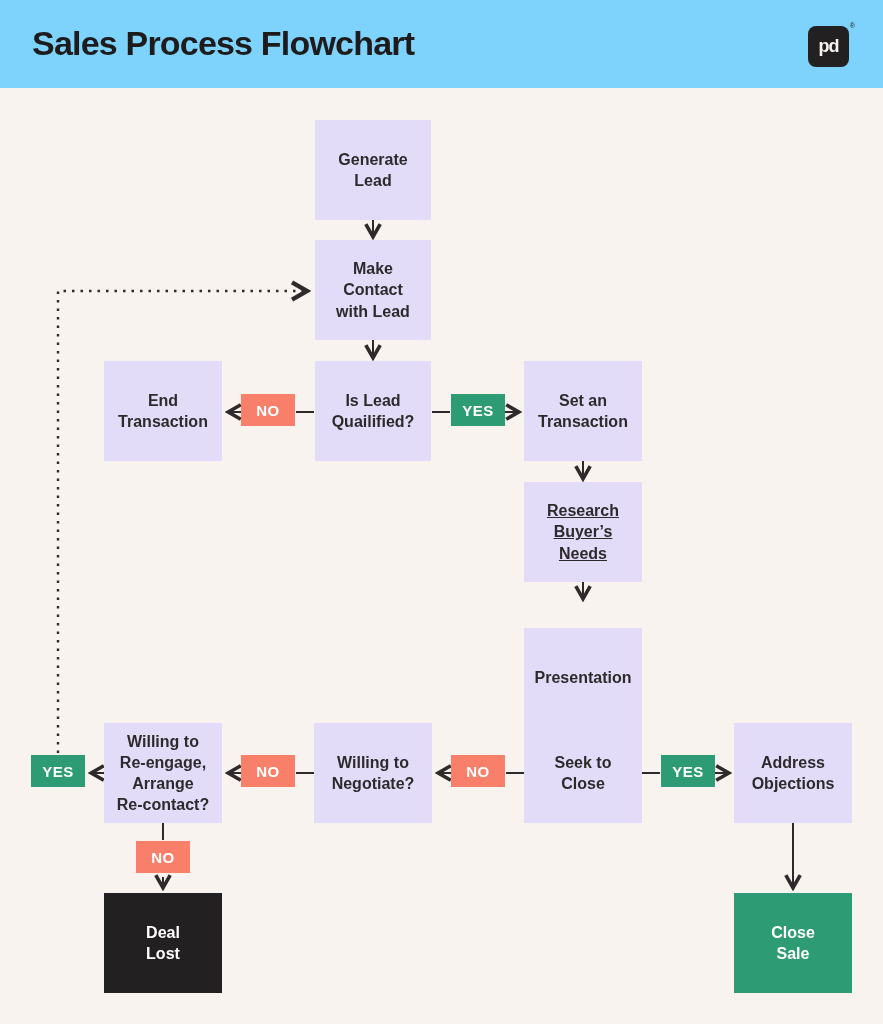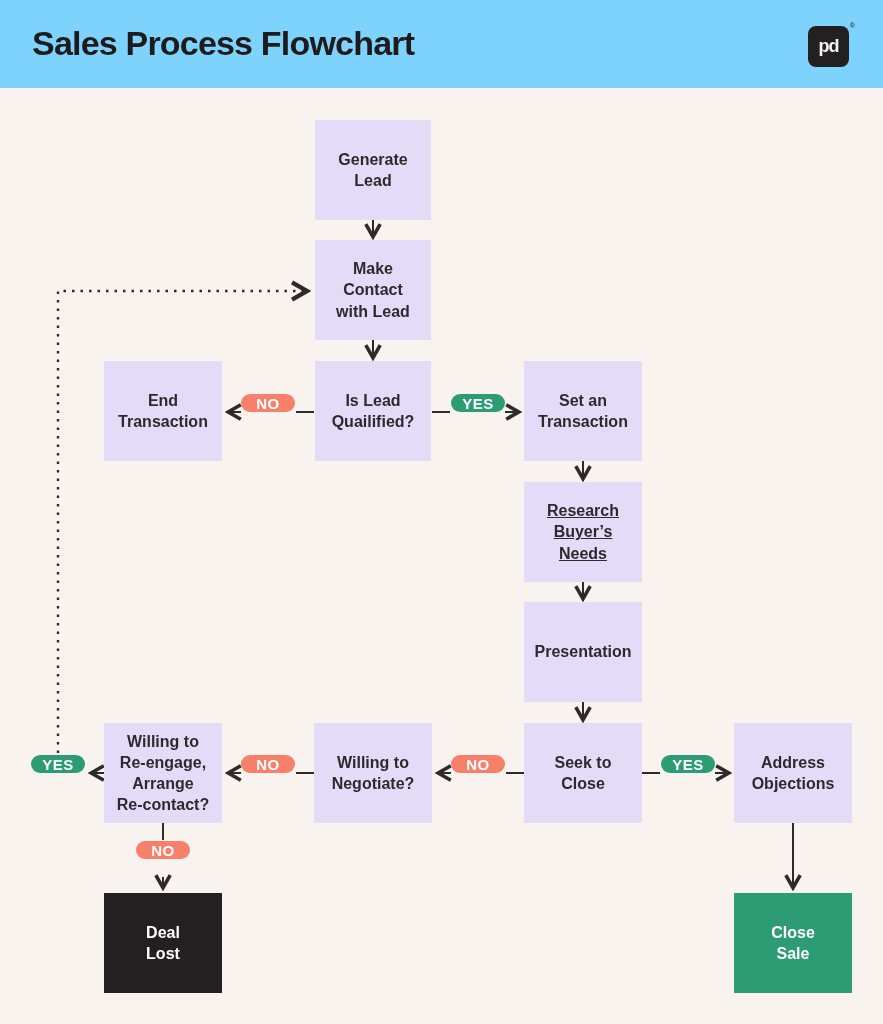--- a/index.html
+++ b/index.html
@@ -61,27 +61,26 @@
     color: #2e2a2c;
     background: #e3dcf9;
     padding: 4px;
   }
   .node.dark  { background: #232021; color: #ffffff; }
   .node.green { background: #2d9c74; color: #ffffff; }
 
   
   .decision {
     position: absolute;
-    width: 54px; height: 18px;
+    width: 54px; height: 32px;
     display: flex; align-items: center; justify-content: center;
     font-size: 15px;
     font-weight: 700;
     letter-spacing: 0.5px;
     color: #ffffff;
-    border-radius: 10px;
   }
   .decision.no  { background: #f8806a; }
   .decision.yes { background: #2d9c74; }
 
   
   .connectors {
     position: absolute;
     inset: 0;
     width: 883px; height: 1024px;
     pointer-events: none;
@@ -155,21 +154,21 @@
   <div class="node" style="left:315px; top:361px; width:116px; height:100px;">Is Lead
 Quailified?</div>
 
   <div class="node" style="left:524px; top:361px; width:118px; height:100px;">Set an
 Transaction</div>
 
   <div class="node" style="left:524px; top:482px; width:118px; height:100px;text-decoration:underline;">Research
 Buyer’s
 Needs</div>
 
-  <div class="node" style="left:524px; top:602px; width:118px; height:100px;">Presentation</div>
+  <div class="node" style="left:524px; top:628px; width:118px; height:100px;">Presentation</div>
 
   <div class="node" style="left:104px; top:723px; width:118px; height:100px;">Willing to
 Re-engage,
 Arrange
 Re-contact?</div>
 
   <div class="node" style="left:314px; top:723px; width:118px; height:100px;">Willing to
 Negotiate?</div>
 
   <div class="node" style="left:524px; top:723px; width:118px; height:100px;">Seek to

